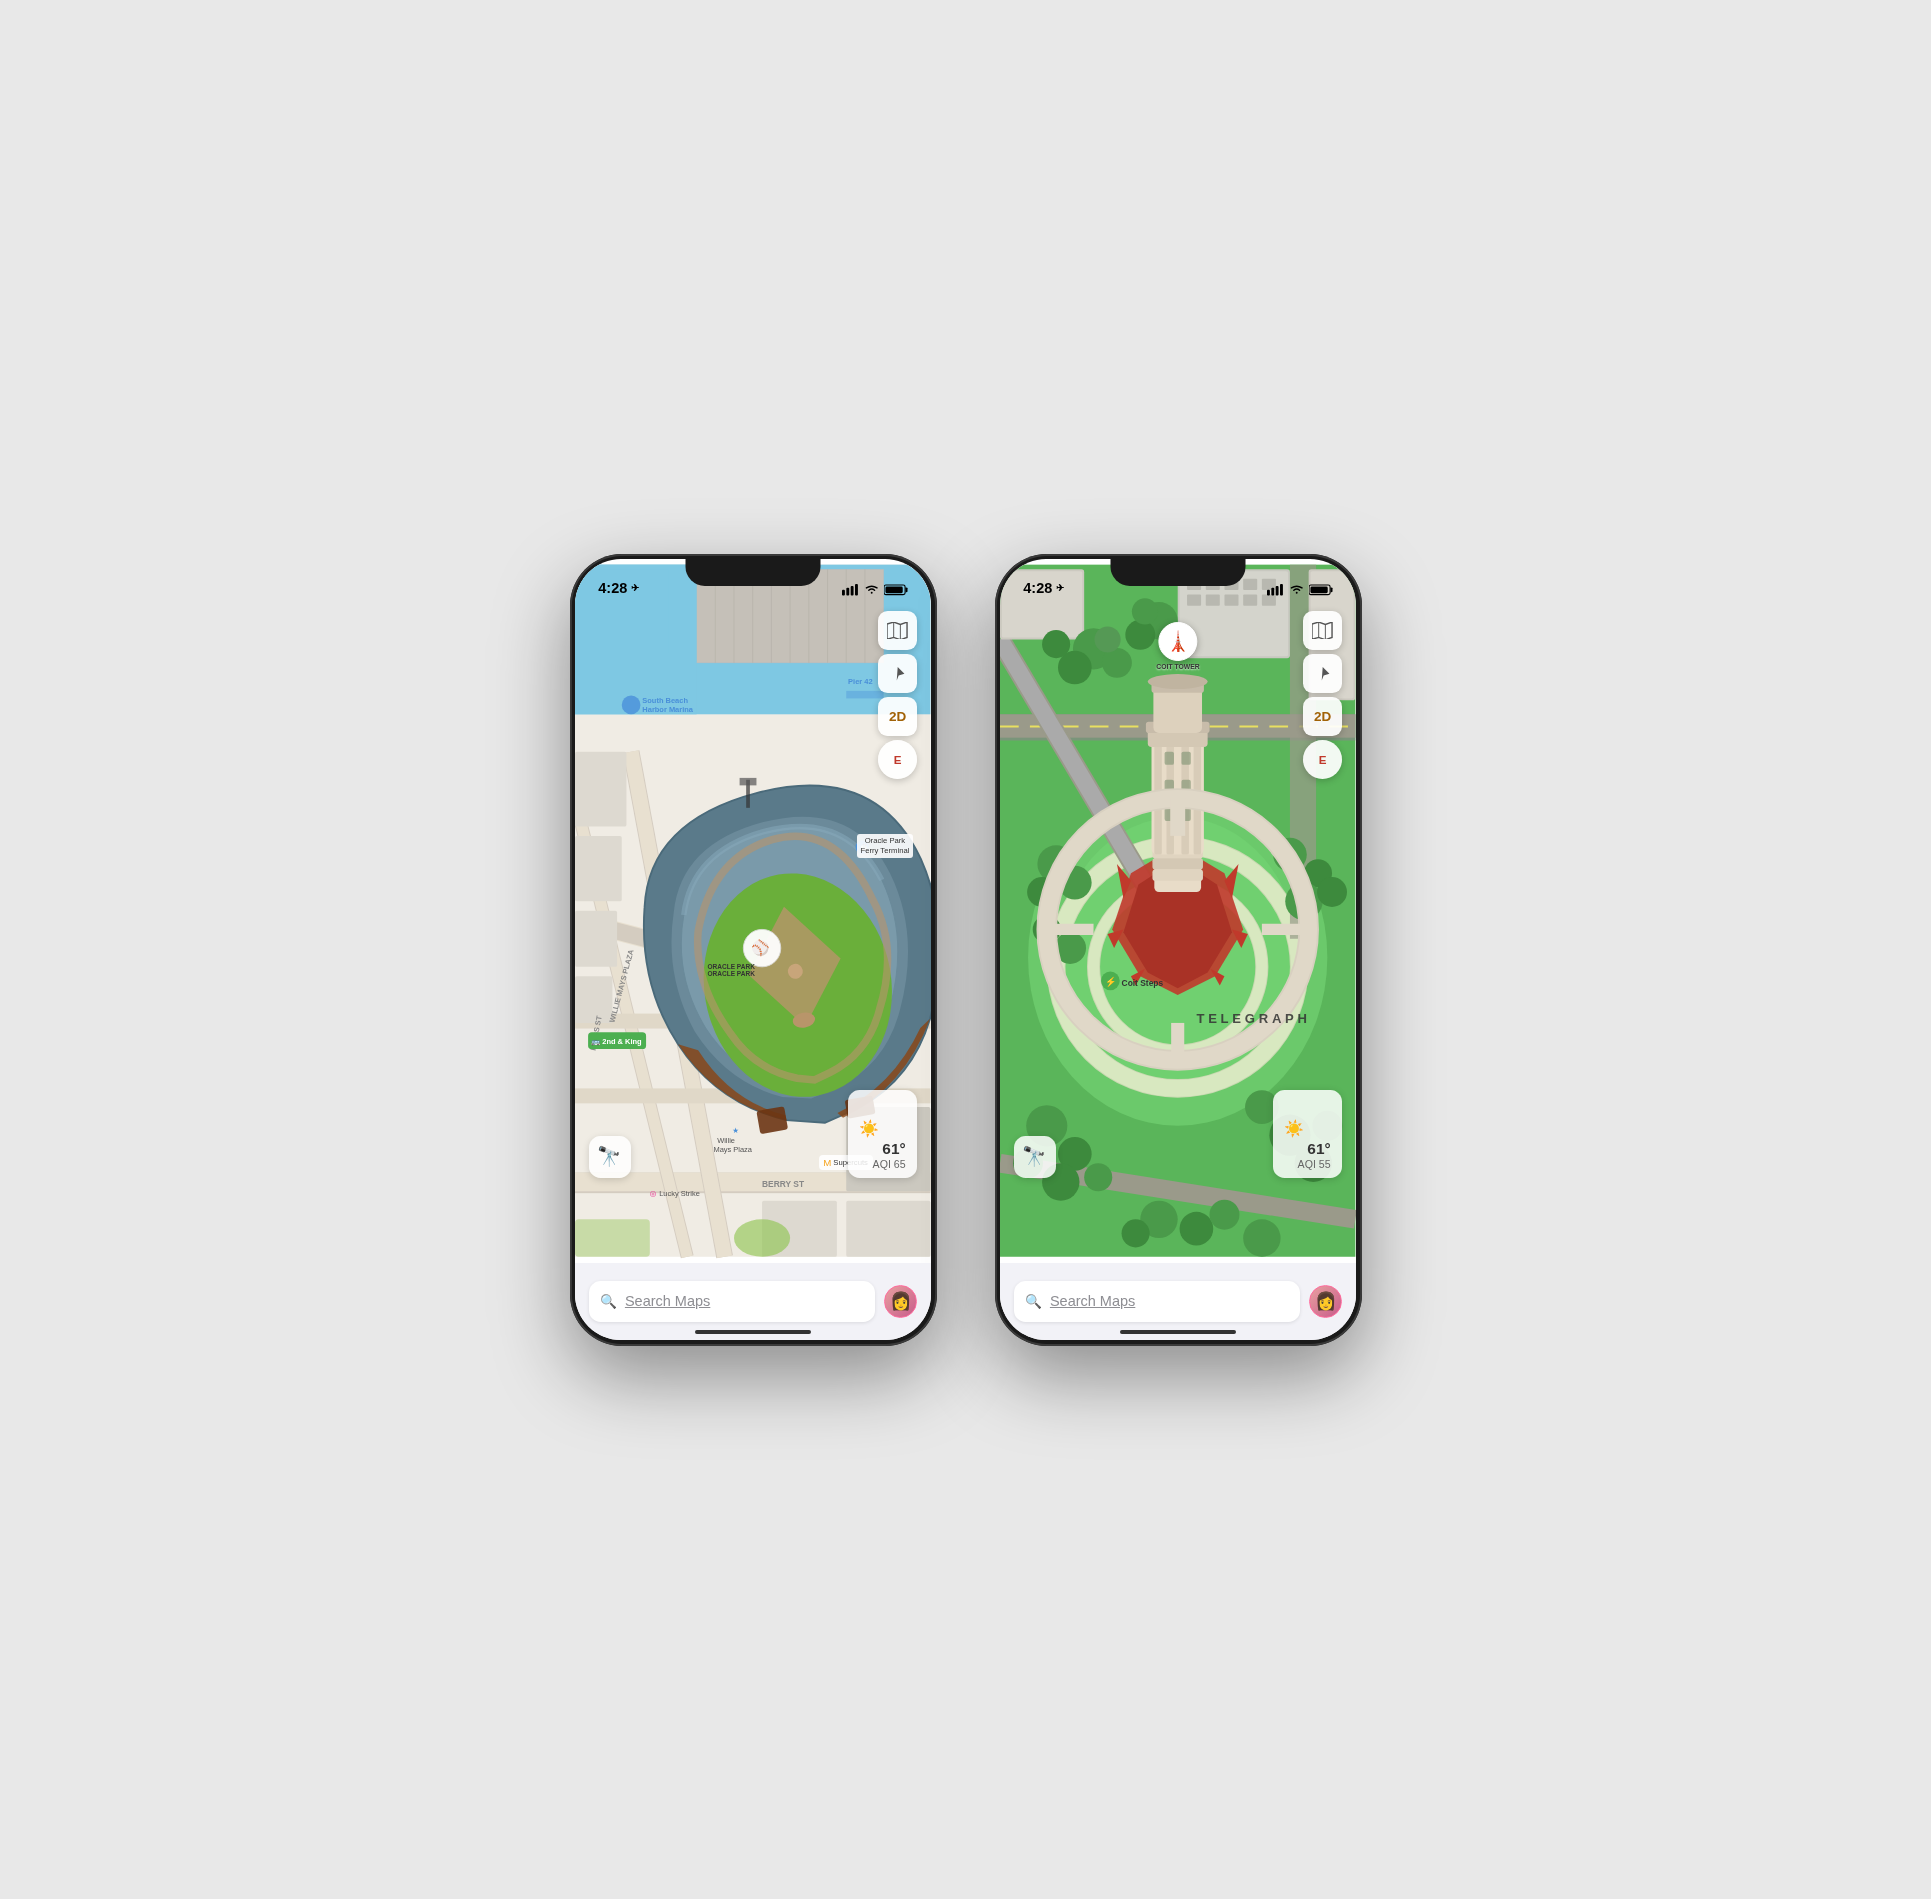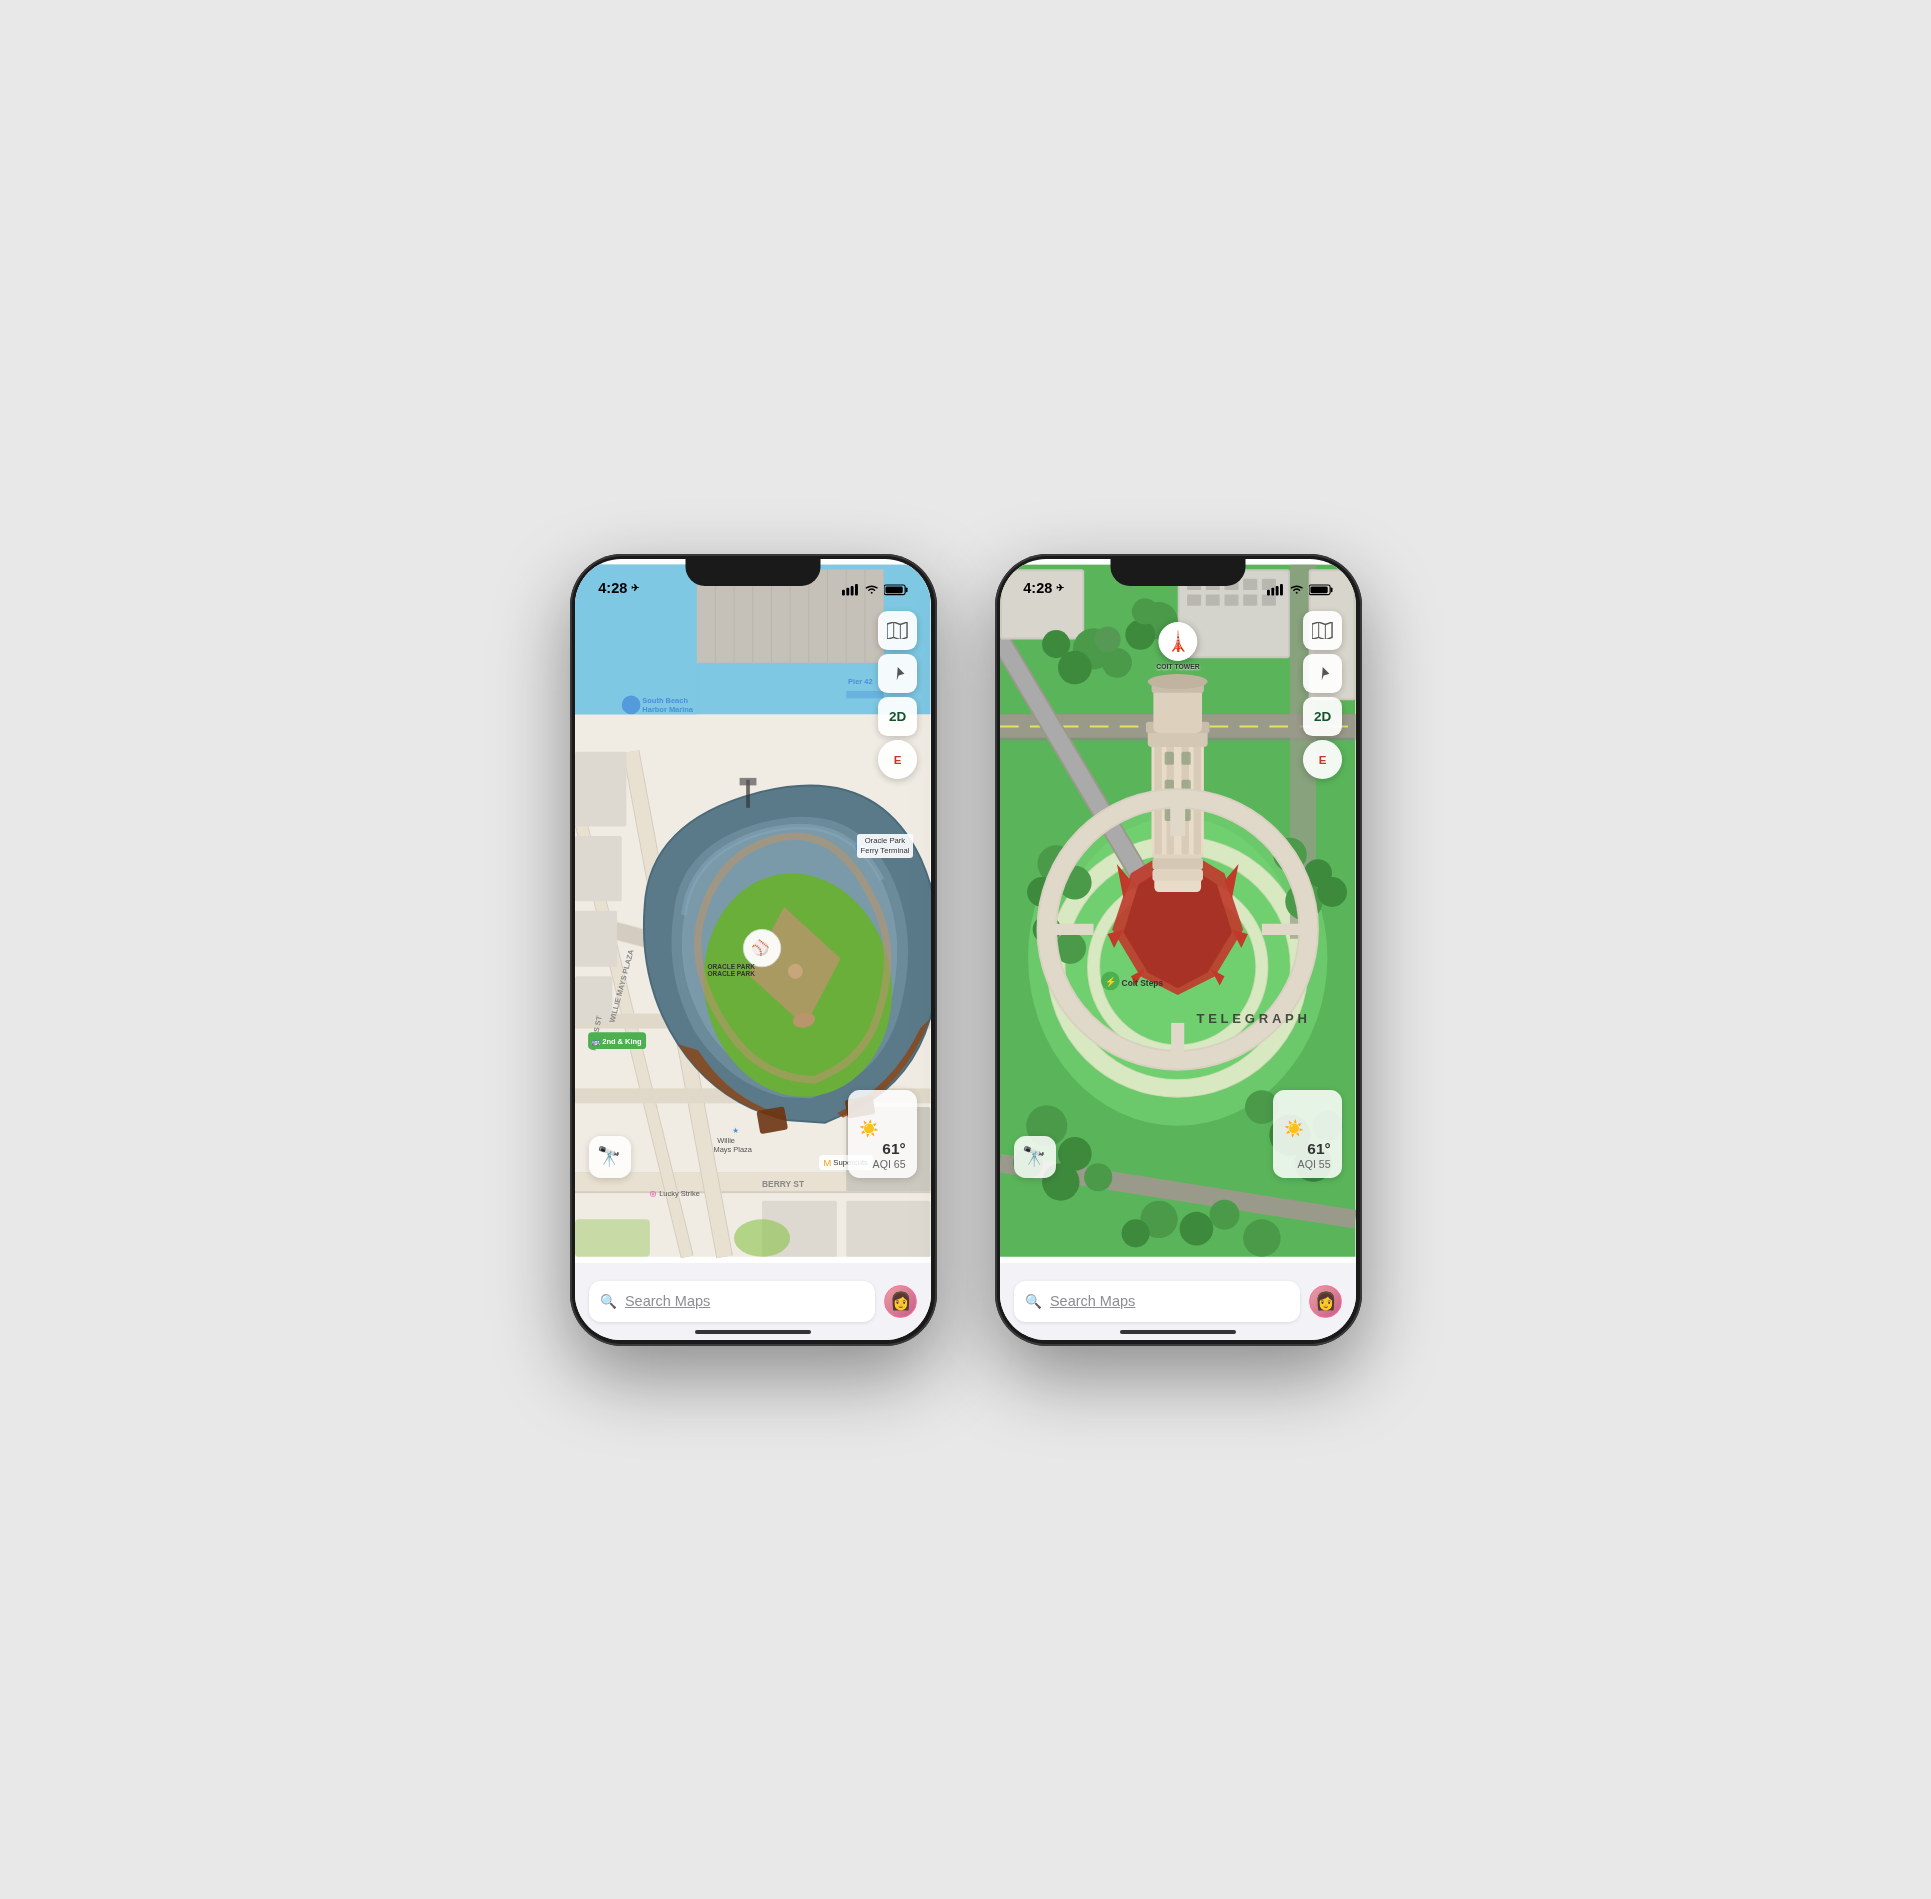--- a/index.html
+++ b/index.html
@@ -95,21 +95,21 @@
       width: 39px;
       height: 39px;
       background: rgba(255,255,255,0.92);
       border-radius: 9.7px;
       display: flex;
       align-items: center;
       justify-content: center;
       box-shadow: 0 1.9px 7.7px rgba(0,0,0,0.2);
       font-size: 13.5px;
       font-weight: 600;
-      color: #14532d;
+      color: #a16207;
       cursor: pointer;
     }
     .compass {
       width: 39px;
       height: 39px;
       background: rgba(255,255,255,0.92);
       border-radius: 50%;
       display: flex;
       align-items: center;
       justify-content: center;

